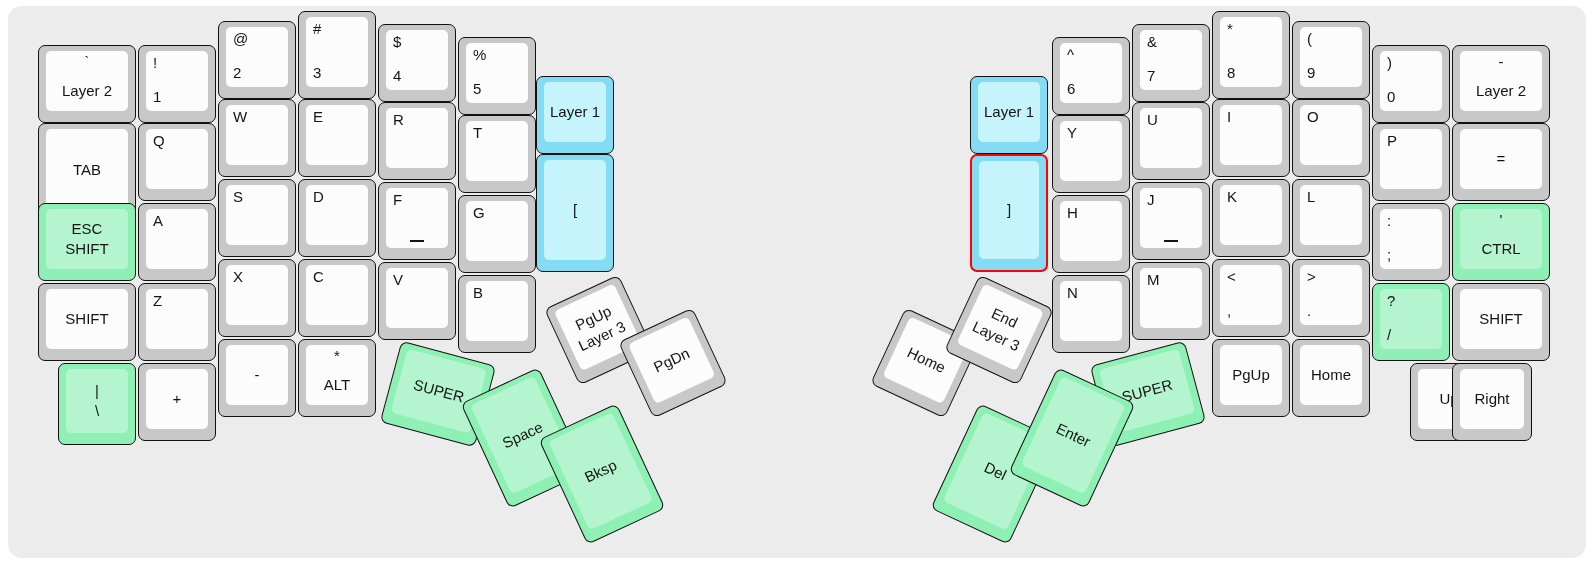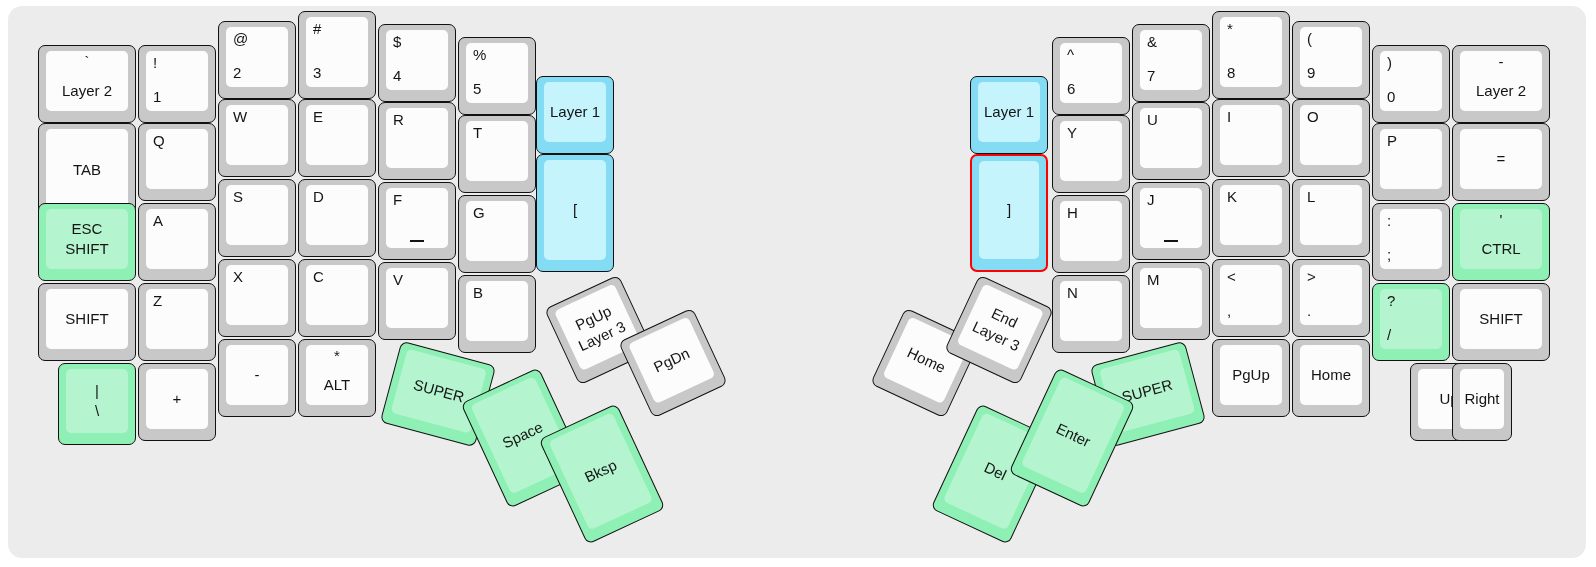--- a/index.html
+++ b/index.html
@@ -433,21 +433,21 @@
       <div class="key white" style="left: 1292px; top: 339px; width: 78px; height: 78px;">
         <div class="cap c">
           <div class="lg main">Home</div>
         </div>
       </div>
       <div class="key white" style="left: 1372px; top: 363px; width: 78px; height: 78px; margin-left: 38px;">
         <div class="cap c">
           <div class="lg main">Up</div>
         </div>
       </div>
-      <div class="key white" style="left: 1452px; top: 363px; width: 60px; height: 78px;">
+      <div class="key white" style="left: 1452px; top: 363px; width: 80px; height: 78px;">
         <div class="cap c">
           <div class="lg main">Right</div>
         </div>
       </div>
       <div class="key green rot" style="left: 1099px; top: 352px; width: 98px; height: 84px; transform: rotate(-15deg);">
         <div class="cap c">
           <div class="lg main">SUPER</div>
         </div>
       </div>
       <div class="key white rot" style="left: 884px; top: 321px; width: 82px; height: 84px; transform: rotate(25deg);">

